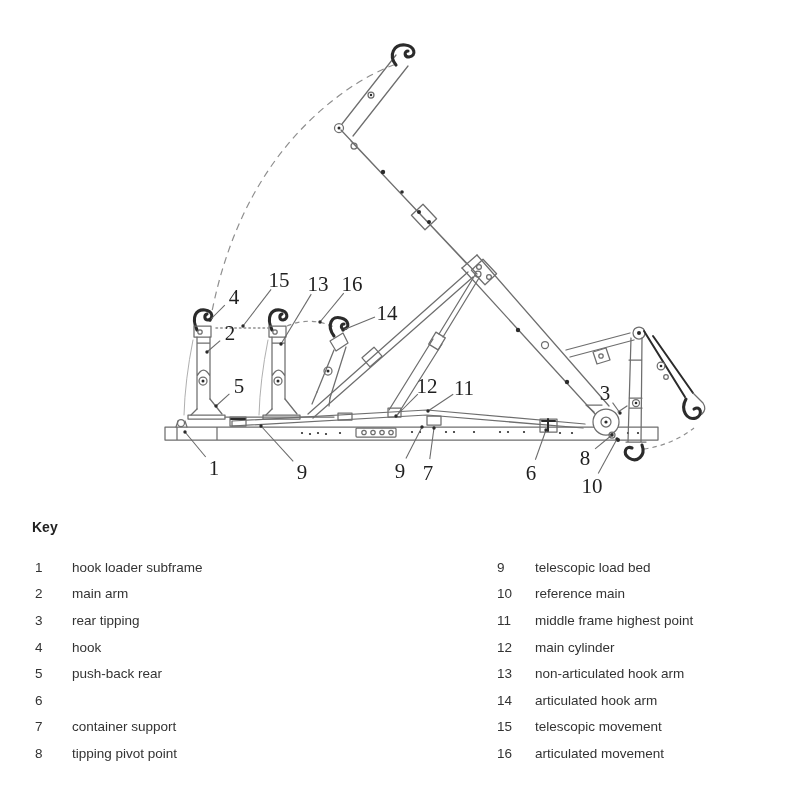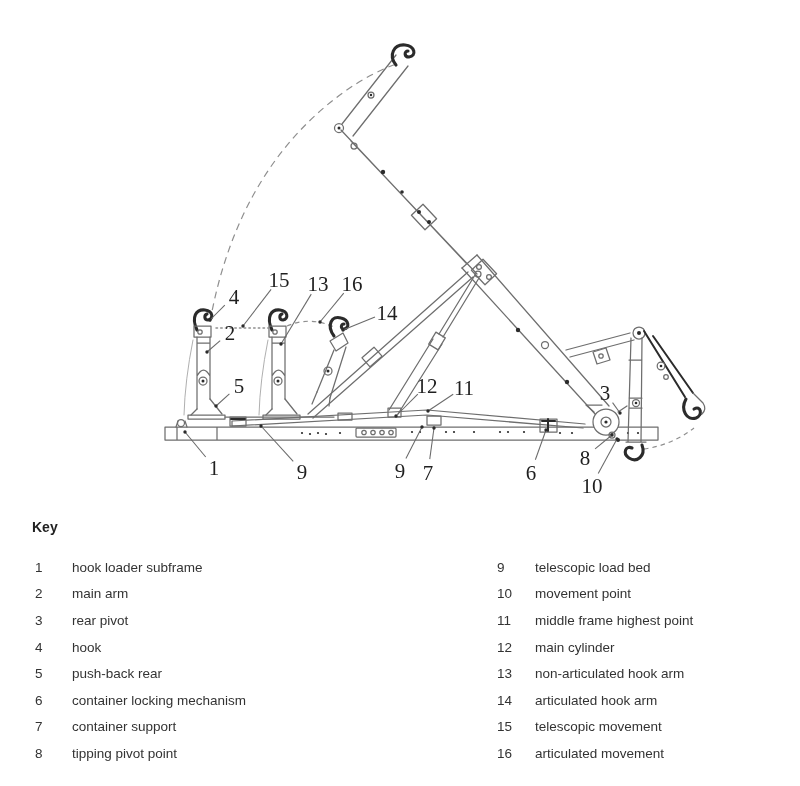--- a/index.html
+++ b/index.html
@@ -243,51 +243,50 @@
           <div class="key-row">
             <span class="key-num">1</span>
             <span class="key-label">hook loader subframe</span>
           </div>
           <div class="key-row">
             <span class="key-num">2</span>
             <span class="key-label">main arm</span>
           </div>
           <div class="key-row">
             <span class="key-num">3</span>
-            <span class="key-label">rear pivot</span>
+            <span class="key-label">rear tipping</span>
           </div>
           <div class="key-row">
             <span class="key-num">4</span>
             <span class="key-label">hook</span>
           </div>
           <div class="key-row">
             <span class="key-num">5</span>
             <span class="key-label">push-back rear</span>
           </div>
           <div class="key-row">
             <span class="key-num">6</span>
-            <span class="key-label">container locking mechanism</span>
           </div>
           <div class="key-row">
             <span class="key-num">7</span>
             <span class="key-label">container support</span>
           </div>
           <div class="key-row">
             <span class="key-num">8</span>
             <span class="key-label">tipping pivot point</span>
           </div>
         </div>
       <div class="col-right" id="key-col-right">
           <div class="key-row">
             <span class="key-num">9</span>
             <span class="key-label">telescopic load bed</span>
           </div>
           <div class="key-row">
             <span class="key-num">10</span>
-            <span class="key-label">movement point</span>
+            <span class="key-label">reference main</span>
           </div>
           <div class="key-row">
             <span class="key-num">11</span>
             <span class="key-label">middle frame highest point</span>
           </div>
           <div class="key-row">
             <span class="key-num">12</span>
             <span class="key-label">main cylinder</span>
           </div>
           <div class="key-row">

